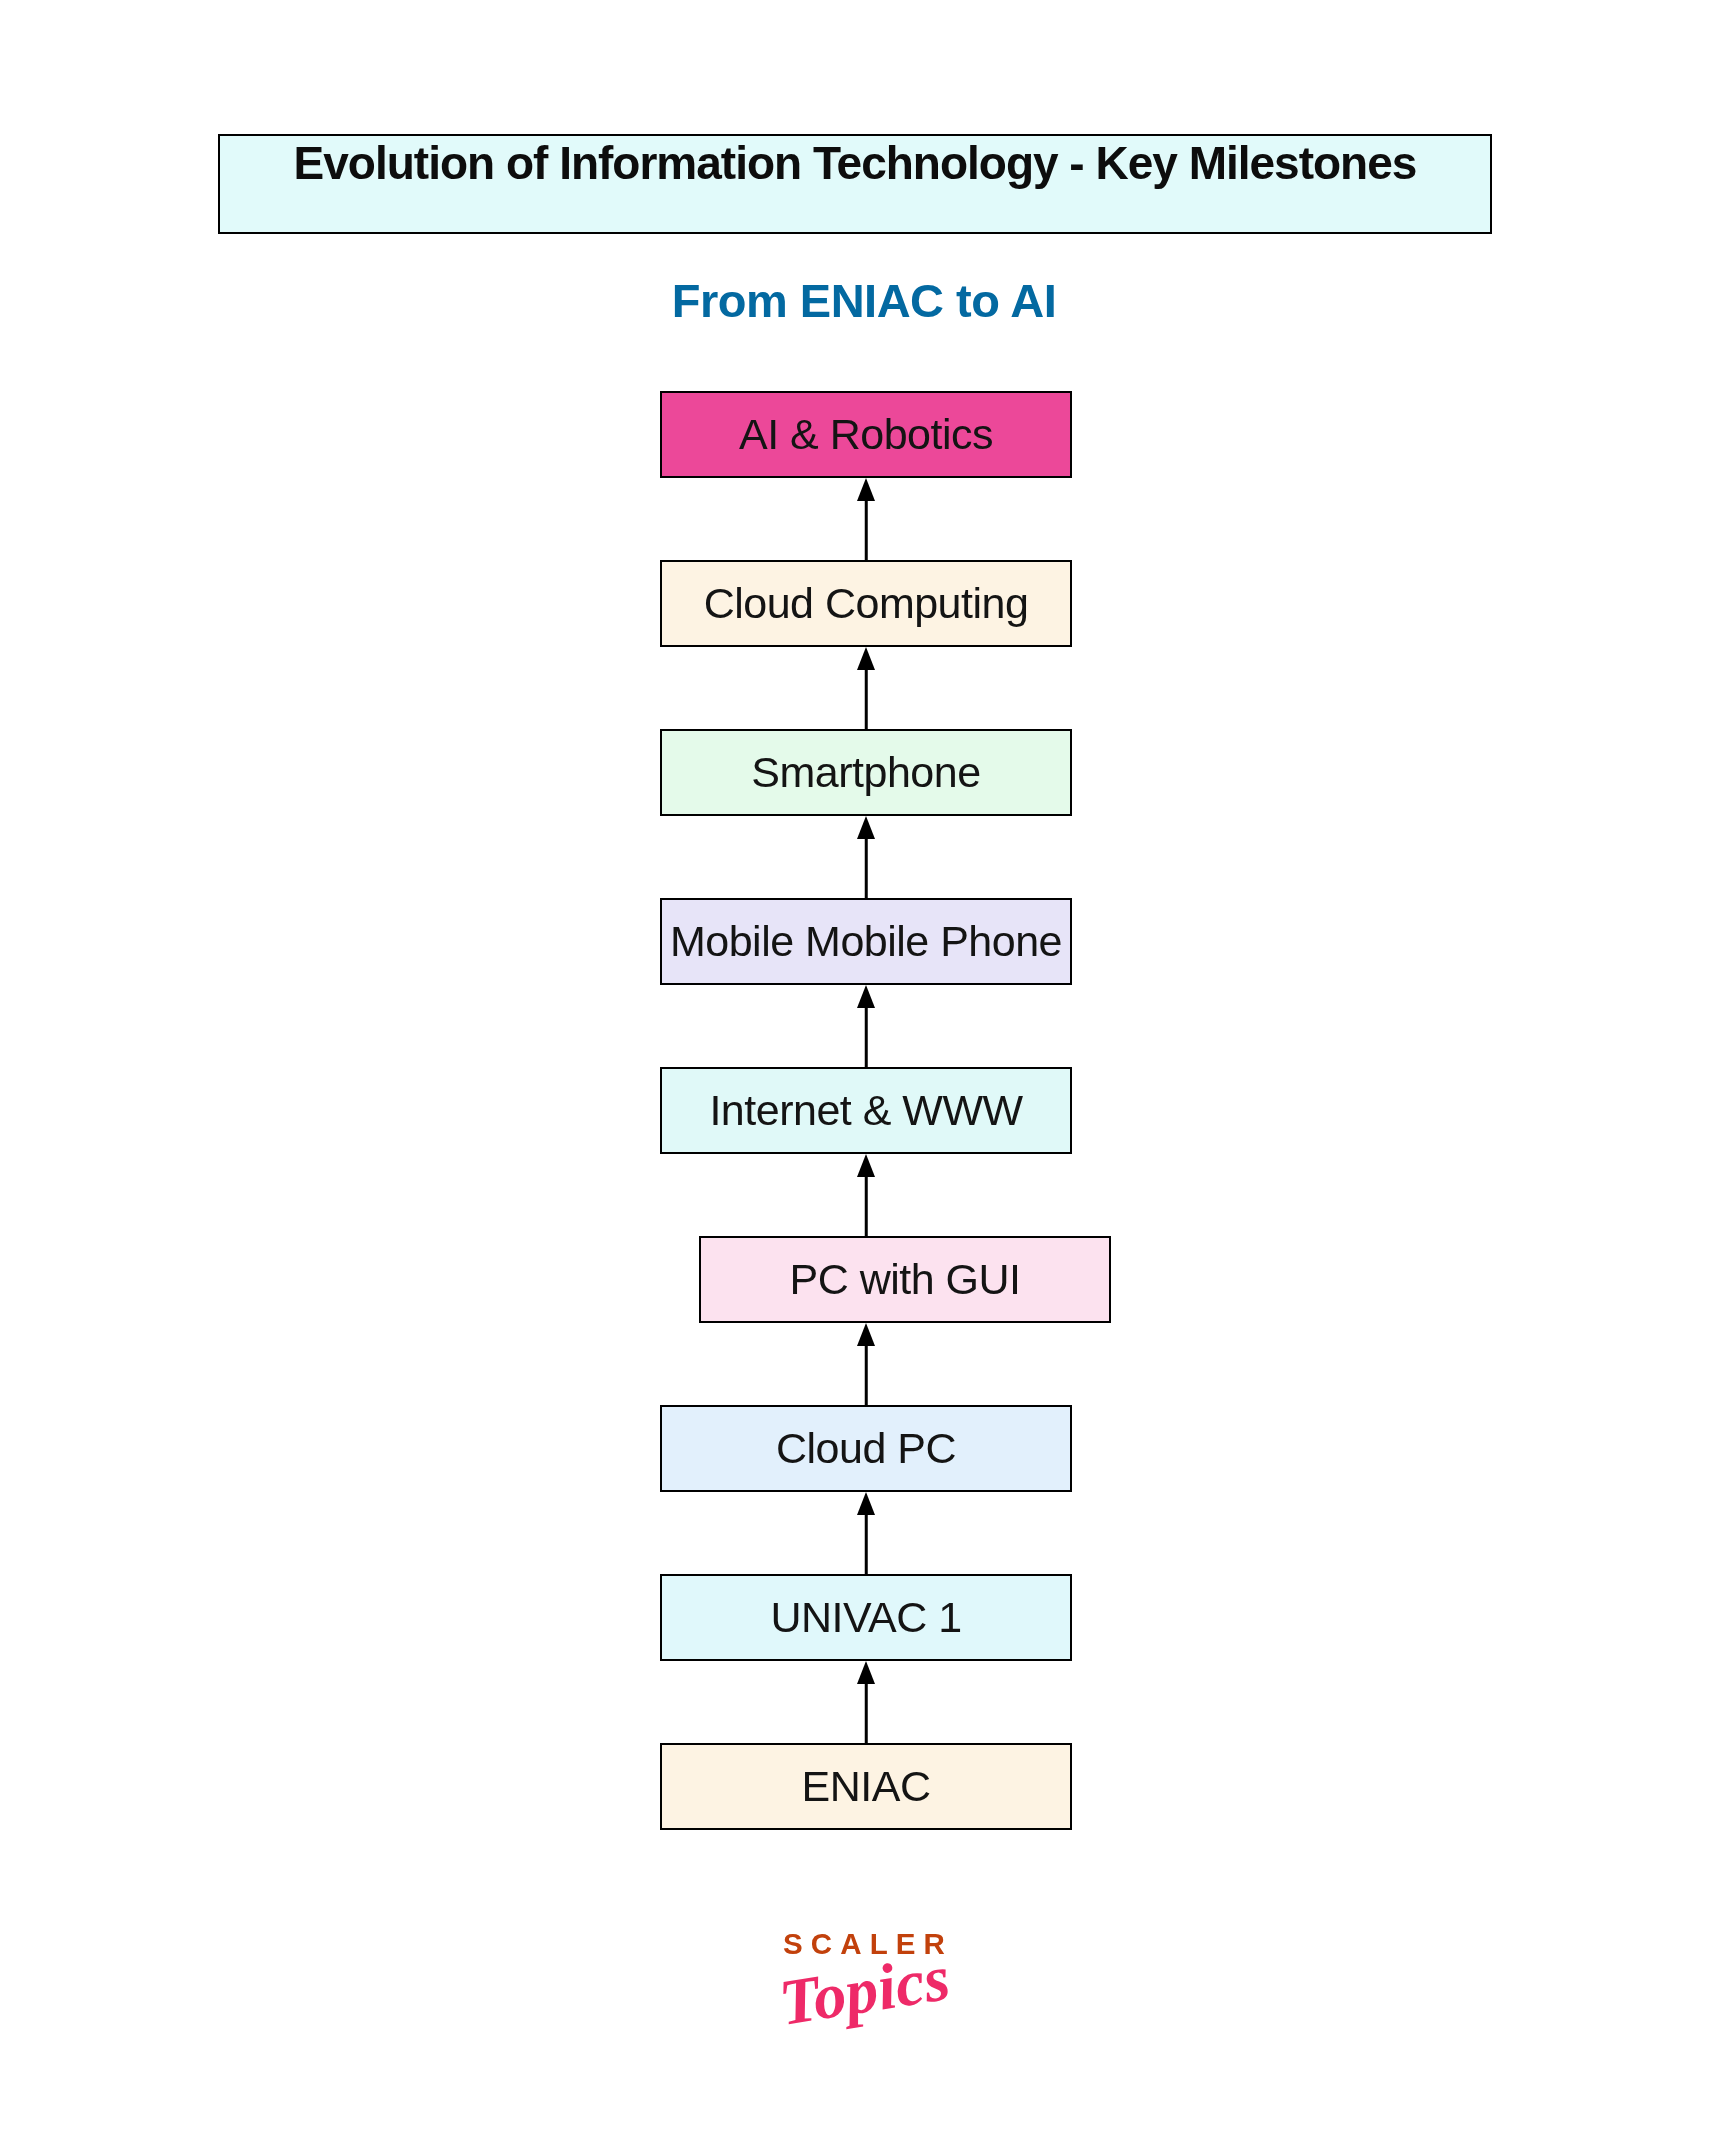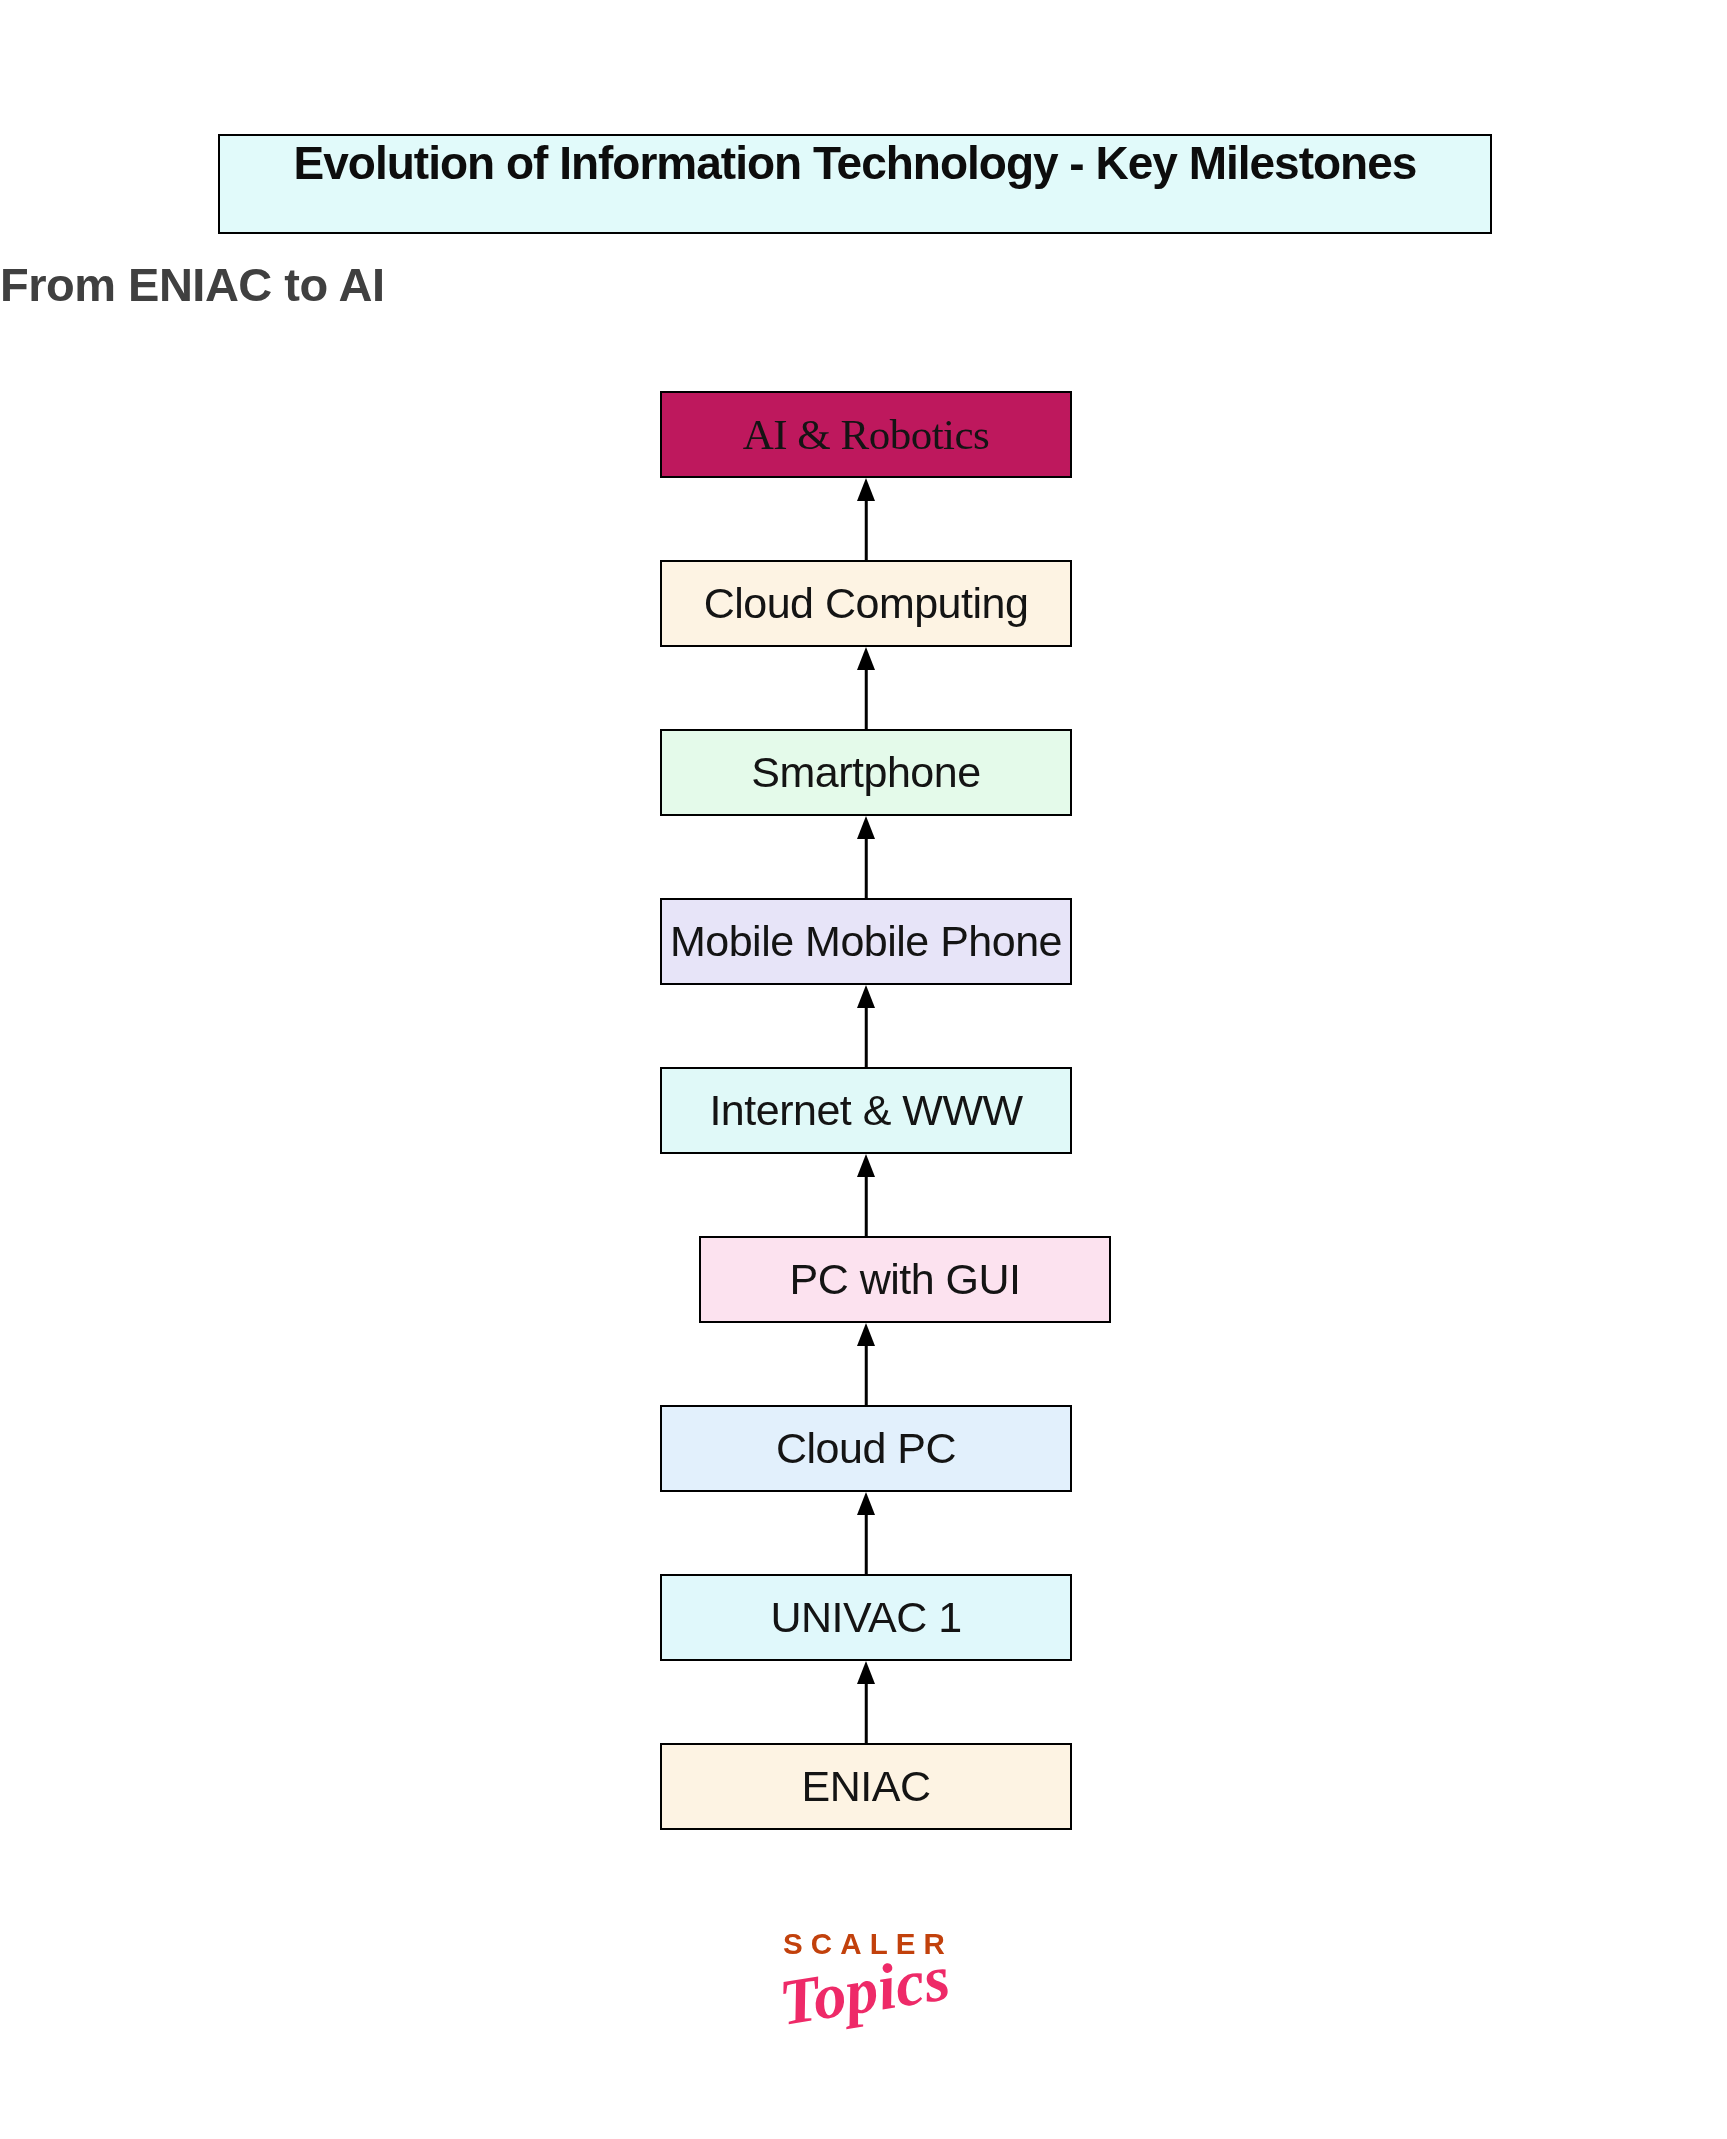--- a/index.html
+++ b/index.html
@@ -31,27 +31,27 @@
     font-weight: bold;
     letter-spacing: -1px;
     white-space: nowrap;
     color: #0d0d0d;
   }
 
   
   .subtitle {
     position: absolute;
     left: 0;
-    top: 257px;
+    top: 273px;
     width: 1728px;
-    text-align: left;
+    text-align: center;
     font-size: 47px;
     font-weight: bold;
     letter-spacing: -0.5px;
-    color: #404040;
+    color: #0369a1;
   }
 
   
   .flow {
     position: absolute;
     left: 660px;
     top: 391px;
     width: 412px;
     display: flex;
     flex-direction: column;
@@ -133,21 +133,21 @@
 
 <div class="canvas">
 
   <div class="title-box" style="background: rgb(225, 250, 250); border-color: rgb(0, 0, 0);">
     <span class="title-text">Evolution of Information Technology - Key Milestones</span>
   </div>
 
   <div class="subtitle">From ENIAC to AI</div>
 
   <div class="flow">
-  <div class="milestone-box" style="background: #be185d; font-family: Liberation Serif, serif;">
+  <div class="milestone-box" style="background: #ec4899;">
     <span class="milestone-label">AI &amp; Robotics</span>
   </div>
 
   <div class="arrow" style="color: rgb(0, 0, 0);">
     <div class="shaft"></div>
     <div class="head"></div>
   </div>
 
   <div class="milestone-box" style="background: rgb(253, 243, 227);">
     <span class="milestone-label">Cloud Computing</span>

